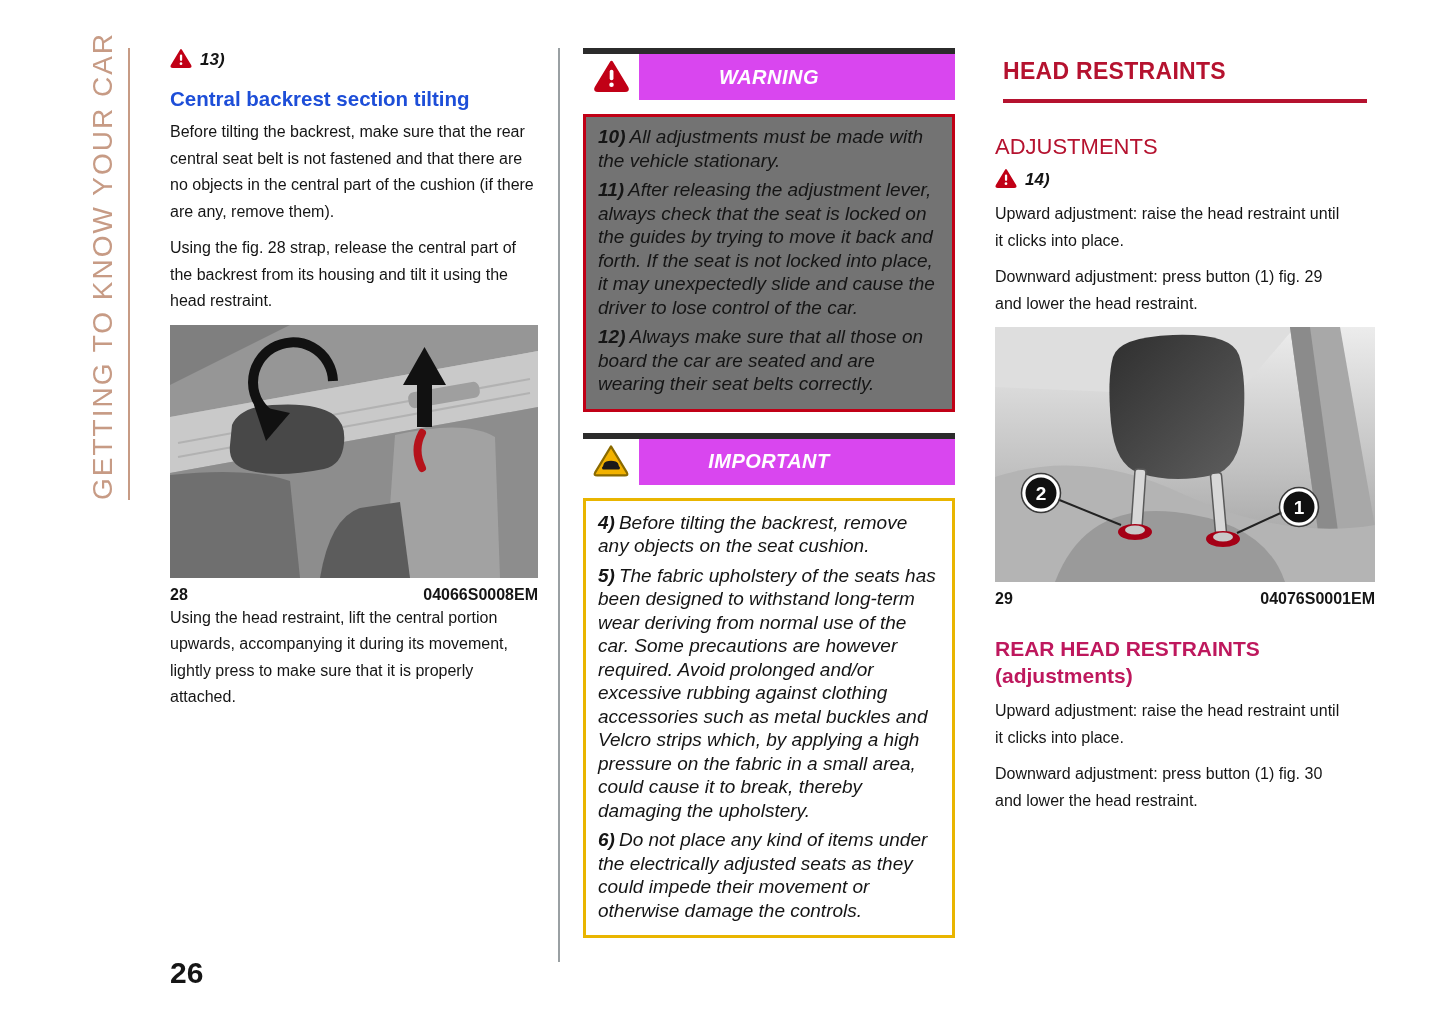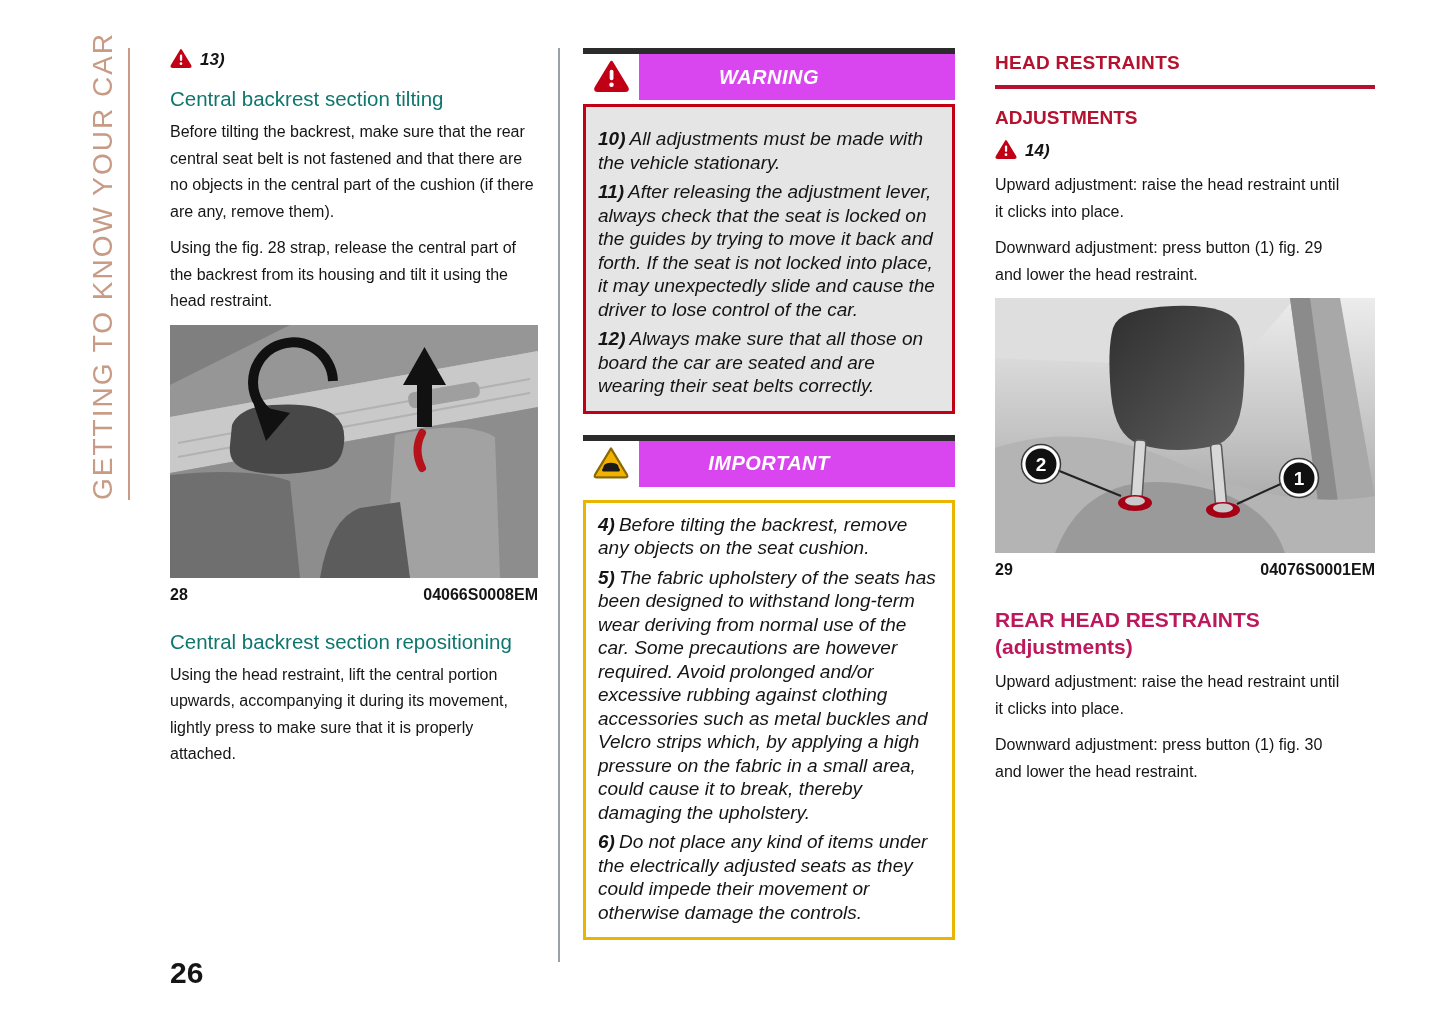--- a/index.html
+++ b/index.html
@@ -19,43 +19,43 @@
   .divider { position:absolute; left:558px; top:48px; width:2px; height:914px; background:#9aa0a3; }
 
   .col { position:absolute; top:48px; }
   #col1 { left:170px; width:368px; }
   #col2 { left:583px; width:372px; }
   #col3 { left:995px; width:380px; }
 
   .note-ref { display:flex; align-items:center; gap:8px; height:24px; }
   .note-ref .num { font-weight:bold; font-style:italic; font-size:17px; }
 
-  .section-title { color:#0f766e; font-size:20.5px; font-weight:normal; margin:14px 0 8px; line-height:25px; }
+  .section-title { color:#1d4ed8; font-size:20.5px; font-weight:bold; margin:14px 0 8px; line-height:25px; }
   p.body { font-size:16px; line-height:26.5px; margin:0 0 10px; }
 
   .figure { margin-top:6px; line-height:0; }
   .fig-caption { display:flex; justify-content:space-between; font-weight:bold; font-size:16px; margin-top:7px; line-height:20px; }
 
   
   .bar-top { height:6px; background:#2b2b2b; }
   .gray-bar { height:46px; background:#d946ef; position:relative; }
   .icon-tile { position:absolute; left:0; top:0; width:56px; height:46px; background:#ffffff;
                display:flex; align-items:center; justify-content:center; }
   .bar-title { position:absolute; left:0; top:0; width:100%; height:46px; display:flex; align-items:center; justify-content:center;
                color:#ffffff; font-style:italic; font-weight:bold; font-size:20px; letter-spacing:0.5px; }
-  .warn-box { margin-top:4px; border:3px solid #c10016; padding:20px 12px 7px; background:#e5e5e5; }
+  .warn-box { margin-top:14px; border:3px solid #c10016; padding:8px 12px 7px; background:#737373; }
   .imp-box  { margin-top:13px; border:3px solid #e9b500; padding:10px 12px 7px; background:#fff; }
   .imp-header { margin-top:21px; }
   .alert-item { font-style:italic; font-size:19px; line-height:23.5px; margin-bottom:6px; }
   .alert-item .n { font-weight:bold; margin-right:4px; }
 
   
-  .head-title { color:#b5122f; font-size:19px; font-weight:bold; border-bottom:4px solid #b5122f;
-                padding-bottom:7px; margin:0; letter-spacing:0.3px; line-height:30px; }
-  .sub-title { color:#b5122f; font-size:19px; font-weight:bold; margin:17px 0 9px; line-height:24px; }
+  .head-title { color:#b5122f; font-size:23px; font-weight:bold; border-bottom:4px solid #b5122f;
+                padding-bottom:13px; margin:8px; letter-spacing:0.3px; line-height:30px; }
+  .sub-title { color:#b5122f; font-size:22px; font-weight:normal; margin:32px 0 9px; line-height:24px; }
   #col3 p.body { max-width:352px; }
   .rear-title { color:#be185d; font-size:21px; font-weight:bold; line-height:27px; margin:26px 0 9px; }
 
   .page-number { position:absolute; left:170px; top:956px; font-size:30px; font-weight:bold; }
 
   svg text { font-family:"Liberation Sans", sans-serif; }
 </style>
 </head>
 <body>
 
@@ -109,21 +109,20 @@
         <polygon points="233,60 276,60 254.5,22" fill="#111"></polygon>
       </g>
       <path d="M252 108 q-9 17 0 35" stroke="#b5121b" stroke-width="8" fill="none" stroke-linecap="round"></path>
     </svg>
   </div>
   <div class="fig-caption">
     <span>28</span>
     <span>04066S0008EM</span>
   </div>
 
-  <h3 class="section-title" style="margin-top:24px;">Central backrest section repositioning</h3>
   <p class="body">Using the head restraint, lift the central portion upwards, accompanying it during its movement, lightly press to make sure that it is properly attached.</p>
 </div>
 
 <div class="col" id="col2">
 
   <div>
     <div class="bar-top"></div>
     <div class="gray-bar">
       <div class="icon-tile">
         <span>

